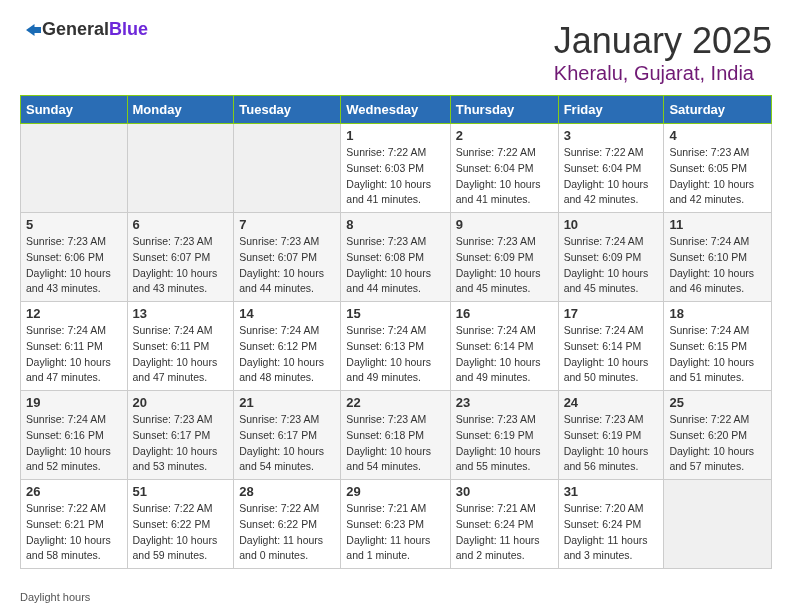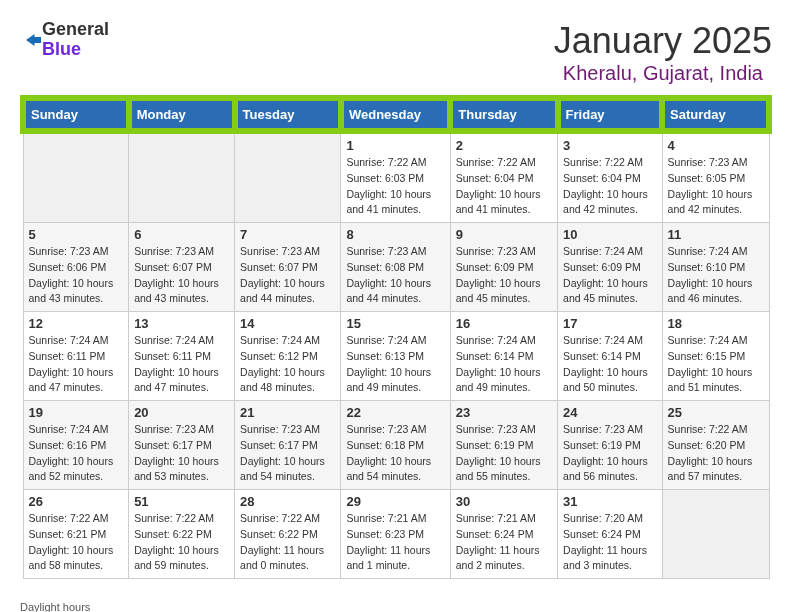--- a/index.html
+++ b/index.html
@@ -15,61 +15,61 @@
       justify-content: space-between;
       align-items: flex-start;
       margin-bottom: 10px;
     }
     .logo {
       display: flex;
       align-items: center;
     }
     .logo-text {
       display: flex;
-      flex-direction: column;
+      flex-direction: row;
       line-height: 1.1;
     }
     .logo-general {
       font-size: 18px;
       font-weight: bold;
       color: #333;
     }
     .logo-blue {
       font-size: 18px;
       font-weight: bold;
       color: #6d28d9;
     }
     .logo-icon {
       width: 20px;
       height: 20px;
       margin-left: 2px;
     }
     .title-block {
-      text-align: center;
+      text-align: left;
     }
     .month-title {
       font-size: 36px;
       color: #333;
       font-weight: normal;
     }
     .location {
       font-size: 20px;
       color: #701a75;
     }
     .calendar {
       width: 100%;
       border-collapse: collapse;
     }
     .calendar th {
       background: #2a6db5;
       color: #fff;
       padding: 6px 5px;
       font-size: 13px;
       text-align: left;
-      border: 6px solid #84cc16;
+      border: 1px solid #84cc16;
     }
     .calendar td {
       vertical-align: top;
       padding: 4px 5px;
       border: 1px solid #ccc;
       font-size: 11px;
       color: #333;
       background: #fff;
       width: 113px;
       min-height: 80px;

